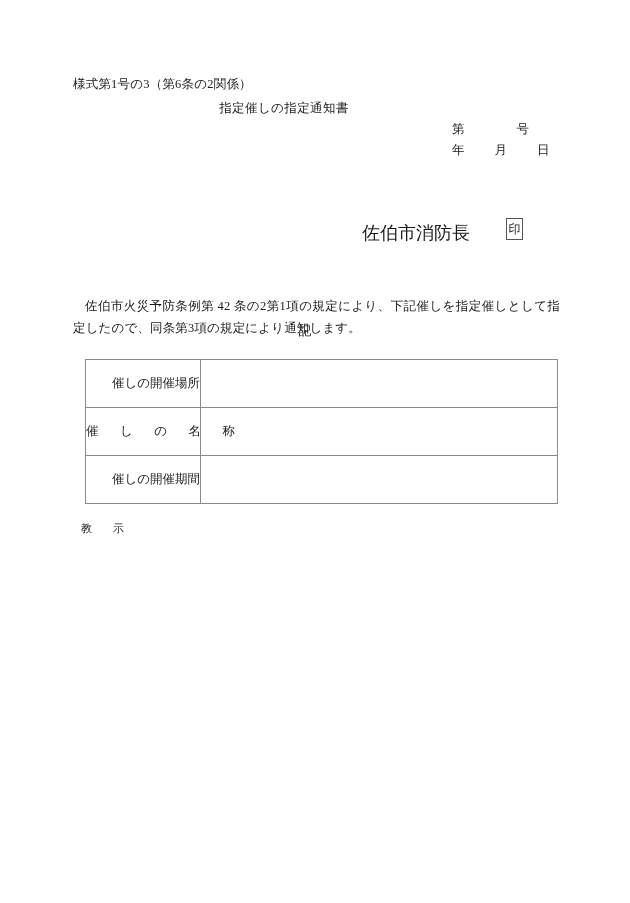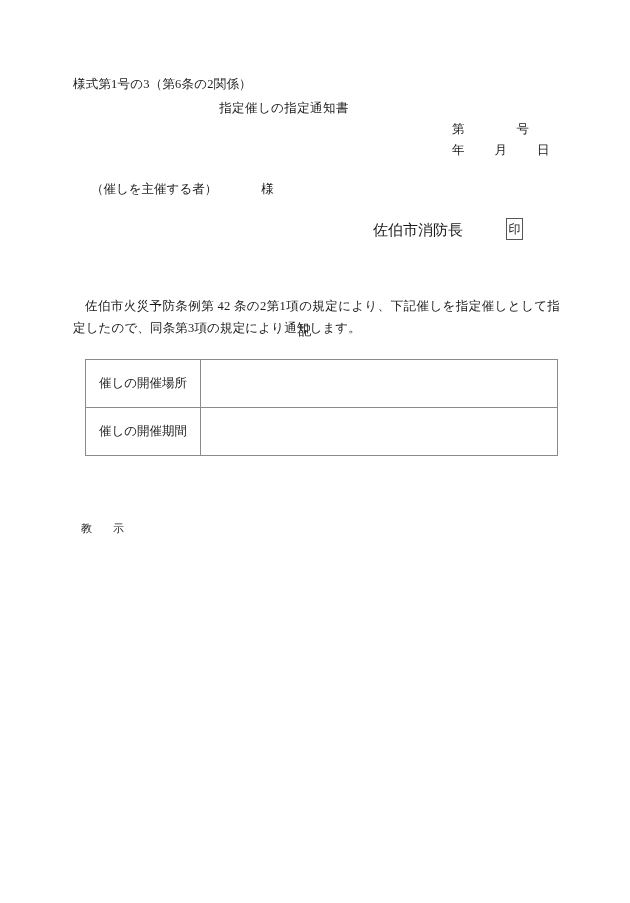--- a/index.html
+++ b/index.html
@@ -62,23 +62,22 @@
     top: 181px;
     font-size: 12.5px;
     white-space: nowrap;
   }
   .addressee .honorific { display: inline-block; margin-left: 44px; }
 
   
   .issuer {
     left: 362px;
     top: 221px;
-    font-size: 15px;
+    font-size: 18px;
     white-space: nowrap;
-    margin-left: 11px;
   }
   .seal-box {
     left: 506px;
     top: 218px;
     width: 17px;
     height: 22px;
     border: 1px solid #555555;
     box-sizing: border-box;
     font-size: 12px;
     line-height: 20px;
@@ -117,21 +116,21 @@
     table-layout: fixed;
   }
   .form-table td {
     border: 1px solid #8a8a8a;
     height: 47px;
     font-size: 12.5px;
     padding: 0;
   }
   .form-table td.label {
     width: 114px;
-    text-align: center;
+    text-align: right;
     vertical-align: middle;
     white-space: nowrap;
   }
   .form-table td.value {
     width: 356px;
   }
   .spaced { letter-spacing: 4.5px; padding-left: 4.5px; }
 
   
   .footer-note {
@@ -154,41 +153,42 @@
   </div>
 
   <div class="abs number-line">
     <span>第</span><span class="gap-wide"></span><span>号</span>
   </div>
 
   <div class="abs date-line">
     <span>年</span><span class="gap-med"></span><span>月</span><span class="gap-med"></span><span>日</span>
   </div>
 
-  <div class="abs addressee">
-    <span>（催しを主催する者）</span><span class="honorific">様</span>
-  </div>
 
   <div class="abs issuer">佐伯市消防長</div>
 
   <div class="abs seal-box">印</div>
 
   <div class="abs body-text">佐伯市火災予防条例第 42 条の2第1項の規定により、下記催しを指定催しとして指定したので、同条第3項の規定により通知します。</div>
 
   <div class="abs ki">
     <span>記</span>
   </div>
 
   <table class="abs form-table">
     <tbody>
       <tr>
         <td class="label">催しの開催場所</td>
         <td class="value"></td>
       </tr>
       <tr>
+        <td class="label spaced">催　し　の　名　称</td>
+        <td class="value"></td>
+      </tr>
+      <tr>
         <td class="label">催しの開催期間</td>
         <td class="value"></td>
       </tr>
     </tbody>
   </table>
 
   <div class="abs footer-note">教　示</div>
 
 </div>
 

